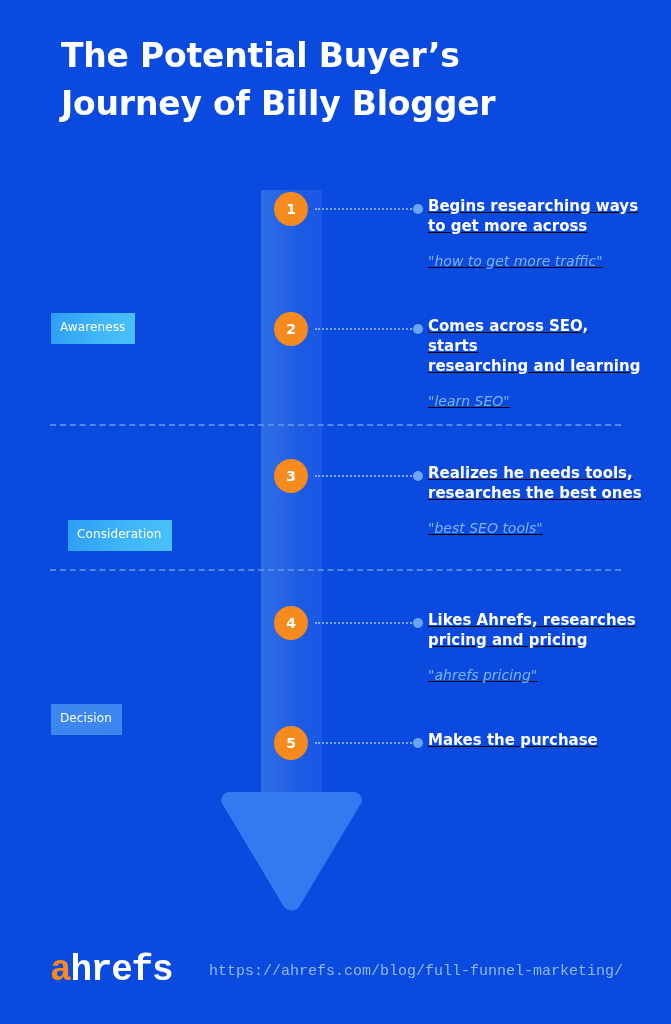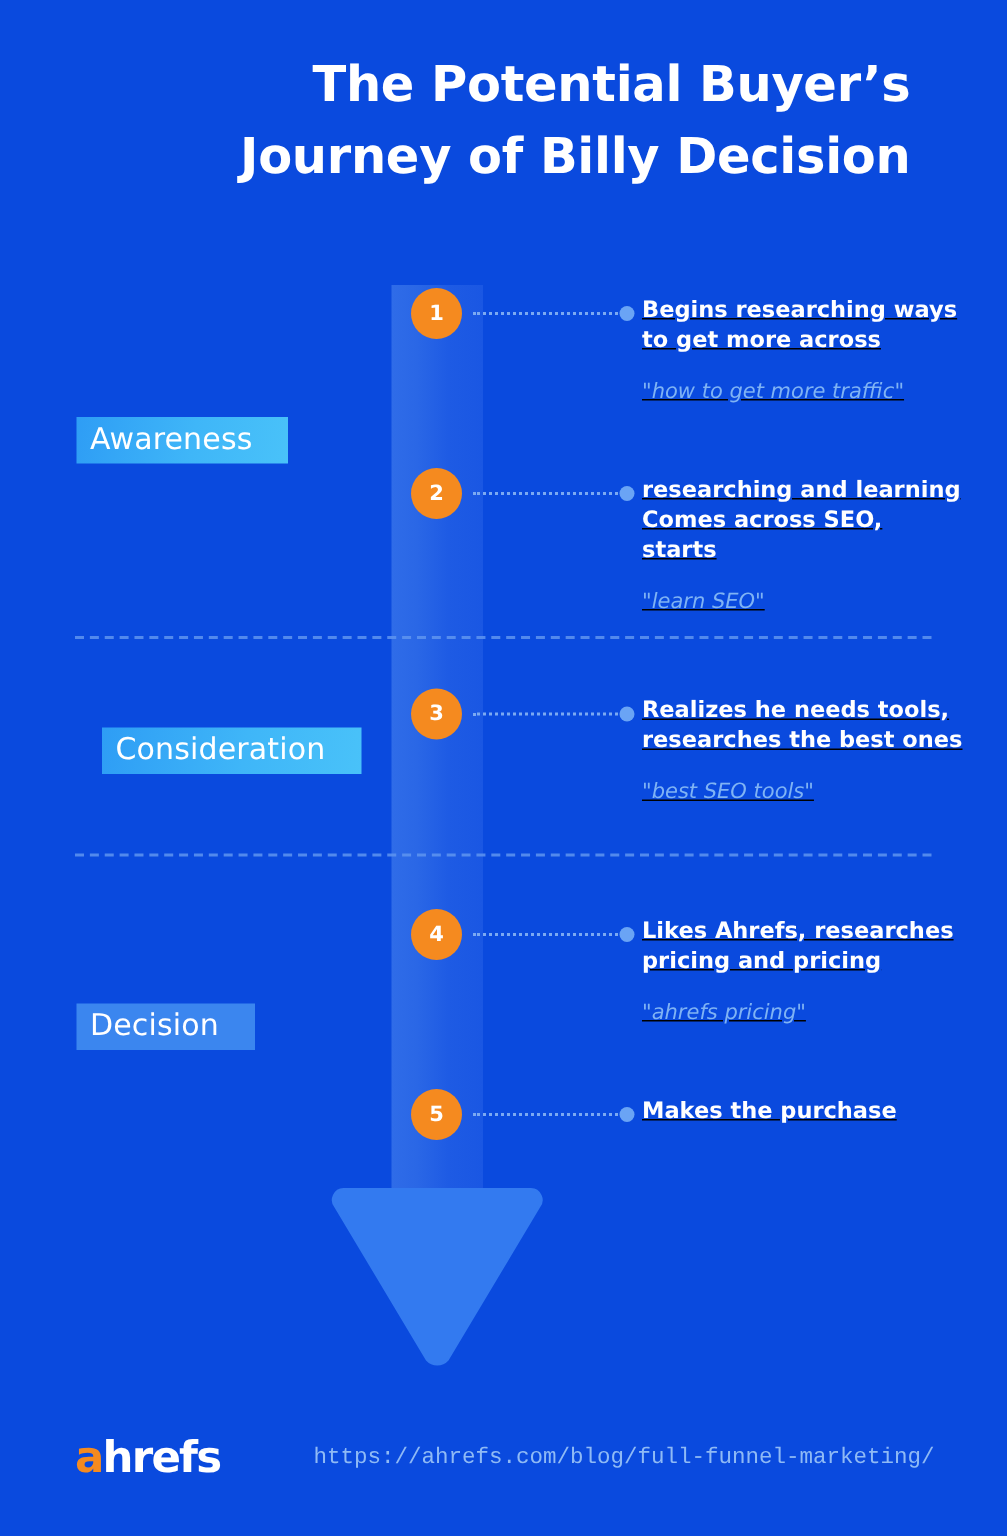--- a/index.html
+++ b/index.html
@@ -19,24 +19,23 @@
     position: relative;
     width: 671px;
     height: 1024px;
     background: #0a4ade;
     overflow: hidden;
   }
 
   
   #title-block {
     position: absolute;
-    left: 47px;
+    left: 61px;
     top: 32px;
     width: 560px;
-    text-align: right;
   }
   .title-line {
     color: #ffffff;
     font-size: 33px;
     font-weight: bold;
     line-height: 48px;
     letter-spacing: -0.2px;
     white-space: nowrap;
   }
 
@@ -70,26 +69,27 @@
     border-top: 2px dashed #5f95f0;
     opacity: 0.85;
   }
   #divider-1 { top: 424px; }
   #divider-2 { top: 569px; }
 
   
   .stage-badge {
     position: absolute;
     color: #ffffff;
-    font-size: 20px;
+    font-size: 12px;
     font-weight: normal;
     line-height: 25px;
-    padding: 2px 24px 4px 9px;
+    padding: 2px 10px 4px 9px;
     white-space: nowrap;
     letter-spacing: 0.1px;
+    margin-top: 35px;
   }
   #stage-awareness {
     left: 51px;
     top: 278px;
     background: linear-gradient(100deg, #2e9df5 0%, #3fb6f8 55%, #49c2f9 100%);
   }
   #stage-consideration {
     left: 68px;
     top: 485px;
     background: linear-gradient(100deg, #2e9df5 0%, #3fb6f8 55%, #49c2f9 100%);
@@ -160,25 +160,26 @@
     line-height: 19px;
     margin-top: 16px;
     white-space: nowrap;
   }
 
   
   #footer-logo {
     position: absolute;
     left: 50px;
     top: 952px;
-    font-size: 29px;
+    font-size: 36px;
     font-weight: bold;
     line-height: 38px;
     letter-spacing: -1.2px;
     white-space: nowrap;
+    font-family: Liberation Mono, monospace;
   }
   #footer-logo .logo-a { color: #f58a1f; }
   #footer-logo .logo-rest { color: #ffffff; }
   #footer-url {
     position: absolute;
     left: 209px;
     top: 961px;
     color: #8fbaf5;
     font-size: 15px;
     line-height: 22px;
@@ -186,21 +187,21 @@
     font-family: Liberation Mono, monospace;
   }
 </style>
 </head>
 <body>
 
 <div id="infographic">
 
   <div id="title-block">
     <div class="title-line">The Potential Buyer’s</div>
-    <div class="title-line">Journey of Billy Decision</div>
+    <div class="title-line">Journey of Billy Blogger</div>
   </div>
 
   <div id="arrow-shaft"></div>
 
   <div id="arrow-head">
     <svg width="145" height="128" viewBox="0 0 145 128" aria-hidden="true">
       <path d="M10 4 H135 A8 8 0 0 1 141 17 L80 119 A10 10 0 0 1 65 119 L4 17 A8 8 0 0 1 10 4 Z" fill="#337af0"></path>
     </svg>
   </div>
 
@@ -220,22 +221,22 @@
       <div class="step-text">to get more across</div>
       <div class="step-quote">"how to get more traffic"</div>
     </div>
   </div>
 
   <div class="step" style="top:329px">
     <div class="step-marker">2</div>
     <div class="step-connector"></div>
     <div class="step-enddot"></div>
     <div class="step-body">
+      <div class="step-text">Comes across SEO, starts</div>
       <div class="step-text">researching and learning</div>
-      <div class="step-text">Comes across SEO, starts</div>
       <div class="step-quote">"learn SEO"</div>
     </div>
   </div>
 
   <div class="step" style="top:476px">
     <div class="step-marker">3</div>
     <div class="step-connector"></div>
     <div class="step-enddot"></div>
     <div class="step-body">
       <div class="step-text">Realizes he needs tools,</div>

